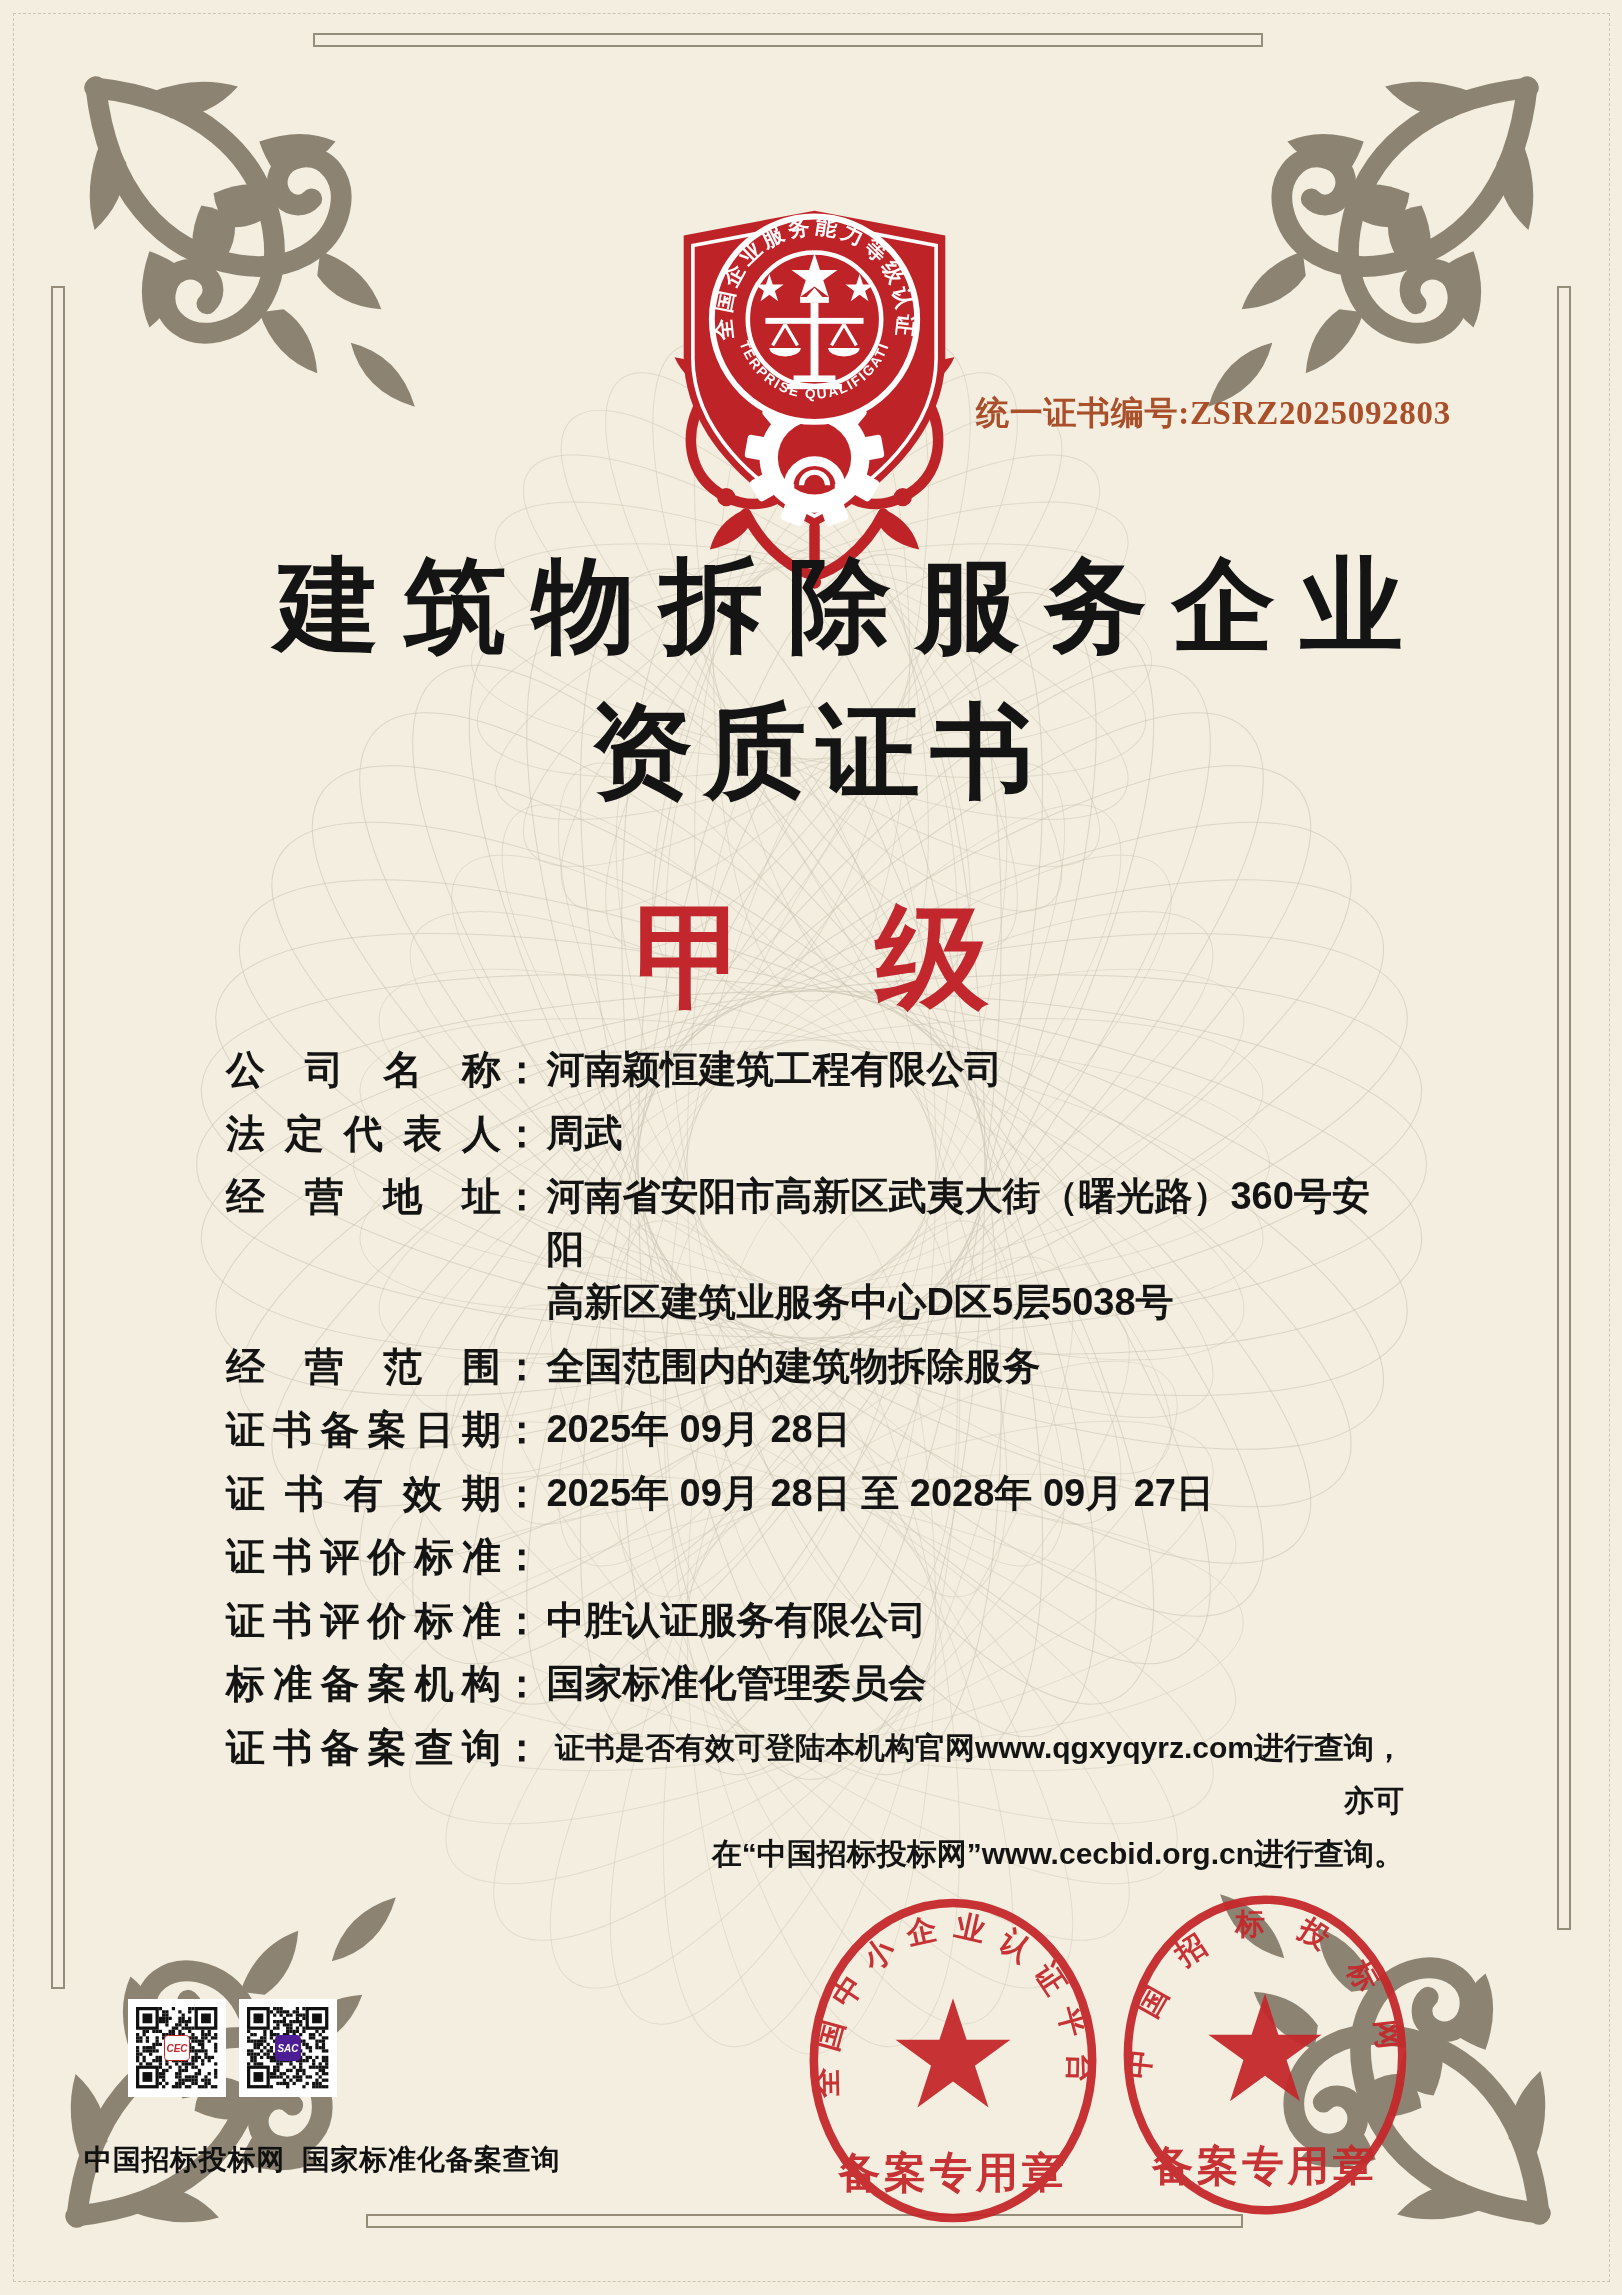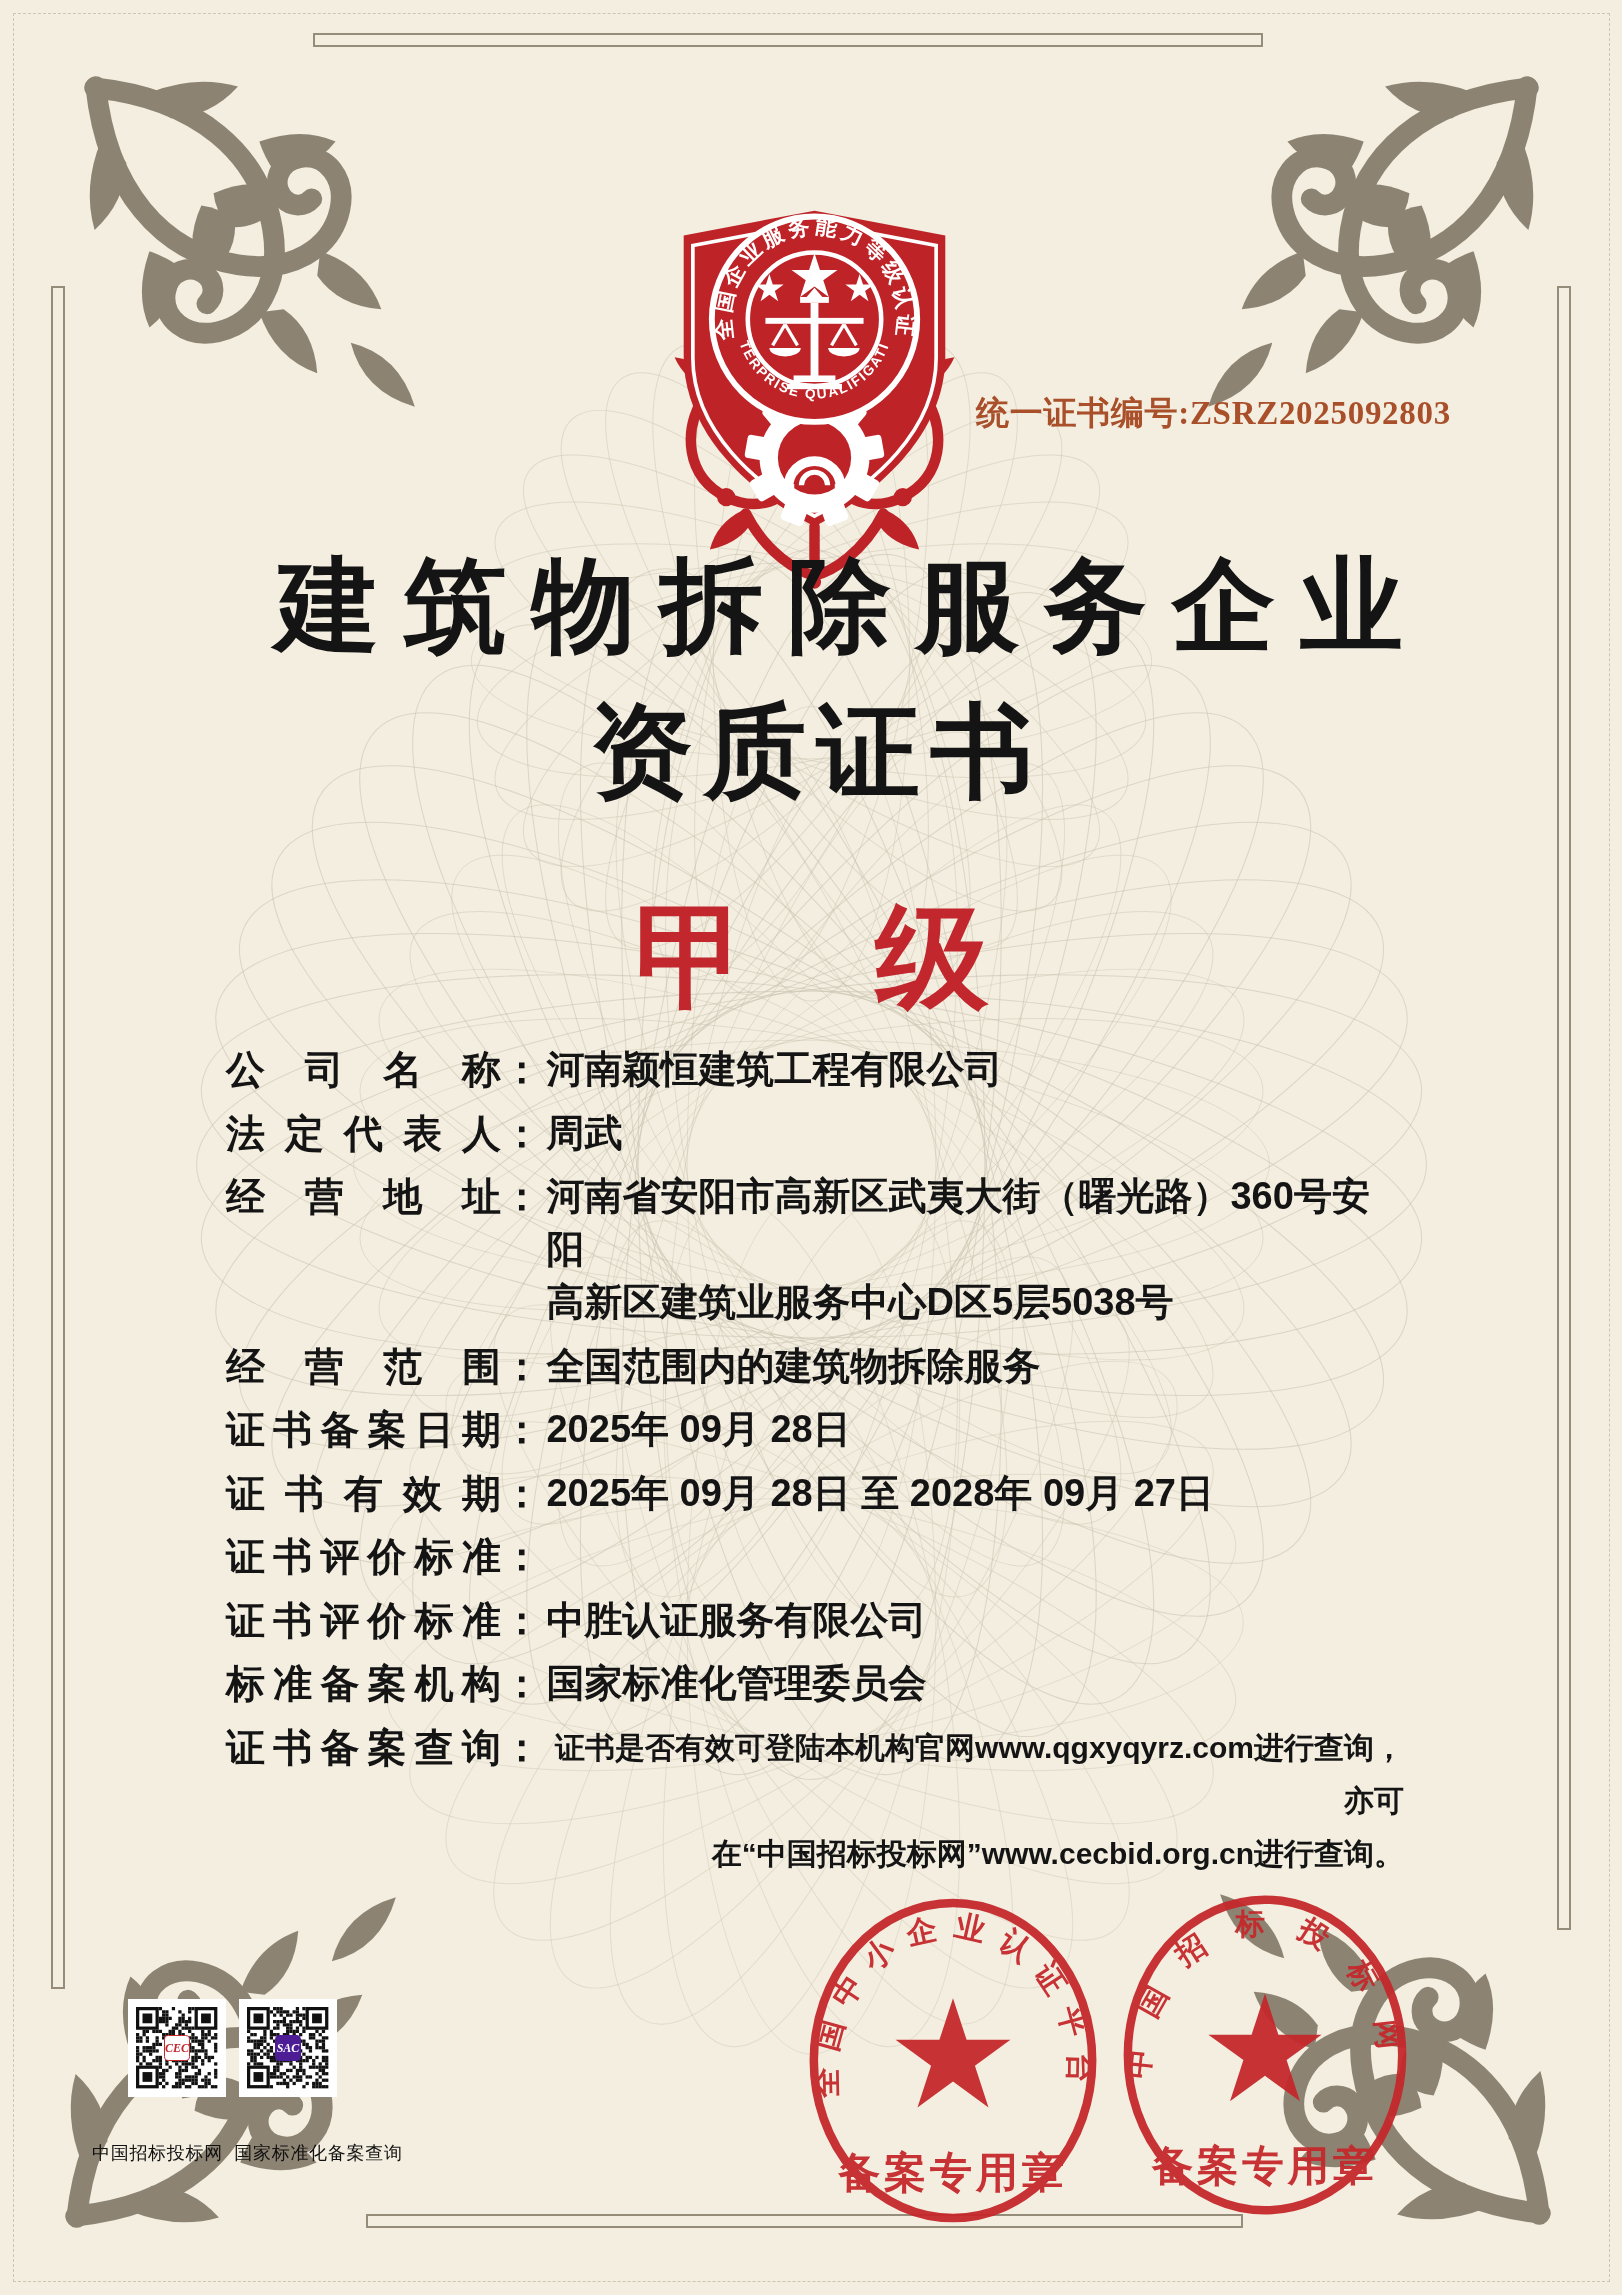--- a/index.html
+++ b/index.html
@@ -41,25 +41,25 @@
                text-align:justify;text-align-last:justify;}
   .field-colon{font-size:39px;font-weight:bold;line-height:53px;margin:0 5.2px 0 1.3px;}
   .field-value{flex:1;font-size:38px;font-weight:bold;line-height:53px;white-space:pre-line;}
   .field-row:last-child .field-value{font-size:30px;text-align:right;}
   
   .qr-box{position:absolute;top:1999px;width:98px;height:98px;background:#ffffff;z-index:4;}
   #qr-cec{left:128px;} #qr-sac{left:239px;}
   .qr-box svg{position:absolute;left:7.9px;top:7.9px;}
   .qr-logo{position:absolute;left:36px;top:36px;width:26px;height:26px;border-radius:4.6px;
            display:flex;align-items:center;justify-content:center;
-           font-size:12px;font-weight:bold;font-style:italic;font-family:Liberation Serif, serif;}
+           font-size:10px;font-weight:bold;font-style:italic;}
   .qr-logo.cec{background:#ffffff;border:1.3px solid #C5272B;color:#C5272B;box-sizing:border-box;}
   .qr-logo.sac{background:#4c1d95;color:#ffffff;}
-  .qr-caption{position:absolute;left:92px;top:2141px;width:406px;z-index:4;color:#111;
-              font-size:18px;font-weight:normal;letter-spacing:0.7px;white-space:pre;}
+  .qr-caption{position:absolute;left:84px;top:2141px;width:406px;z-index:4;color:#111;
+              font-size:28px;font-weight:bold;letter-spacing:0.7px;white-space:pre;}
   
   .seal{position:absolute;z-index:5;opacity:0.94;}
   #seal1{left:802px;top:1893px;width:302px;height:335px;}
   #seal2{left:1116px;top:1890px;width:298px;height:330px;}
   .seal-arc{fill:#C5272B;font-weight:bold;font-size:46px;}
   #seal1 .seal-arc{letter-spacing:22px;}
   #seal2 .seal-arc{letter-spacing:46px;}
   .seal-bottom{fill:#C5272B;font-weight:bold;font-size:64px;letter-spacing:6px;text-anchor:middle;}
 </style>
 </head>

